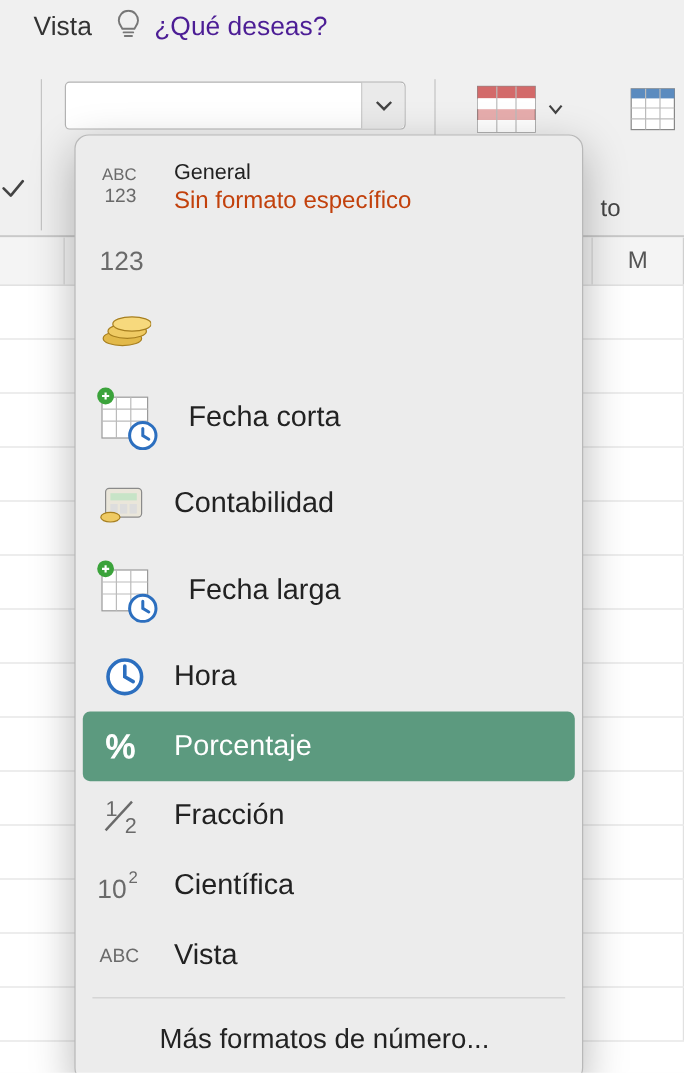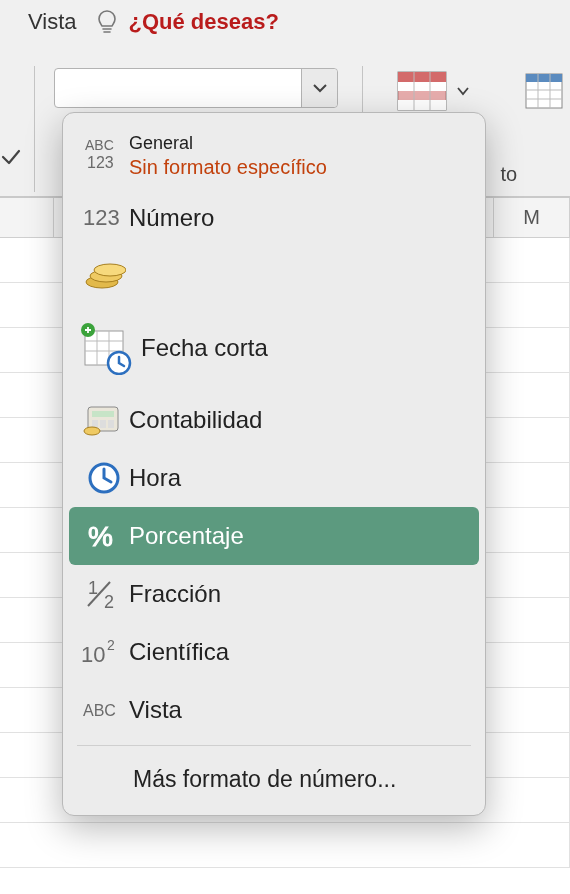--- a/index.html
+++ b/index.html
@@ -24,24 +24,23 @@
     display: flex;
     align-items: center;
     height: 44px;
     gap: 18px;
     padding-left: 28px;
     font-size: 22px;
     color: #333;
   }
   .tellme {
     display: flex;
-    align-items: flex-end;
+    align-items: flex-start;
     gap: 10px;
-    color: #b91c1c;
-    font-weight: bold;
+    color: #4c1d95;
   }
   .lightbulb {
     width: 24px; height: 24px;
     display: inline-flex; align-items: center; justify-content: center;
   }
   .tool-row {
     position: absolute;
     top: 60px; left: 0; right: 0;
     height: 138px;
   }
@@ -150,20 +149,21 @@
     background: #ececec;
     border: 1px solid #b8b8b8;
     border-radius: 12px;
     box-shadow: 0 12px 36px rgba(0,0,0,0.28);
     padding: 8px 0;
   }
   .menu-item {
     display: flex;
     align-items: center;
     padding: 8px 36px 8px 16px;
+    gap: 16px;
     font-size: 24px;
     color: #222;
   }
   .menu-item.general { align-items: flex-start; padding-top: 12px; padding-bottom: 10px; }
   .menu-item.general .labels { display: flex; flex-direction: column; }
   .menu-item .sub {
     font-size: 20px;
     color: #c2410c;
     margin-top: 2px;
   }
@@ -346,21 +346,20 @@
       <span class="sub">Sin formato específico</span>
     </span>
   </div>
 
   <div class="menu-item">
     <span class="micon">
       <svg width="46" height="30" viewBox="0 0 46 30">
         <text x="2" y="22" font-size="22" fill="#6a6a6a" font-family="Helvetica">123</text>
       </svg>
     </span>
-    <span>Número</span>
   </div>
 
   <div class="menu-item">
     <span class="micon">
       <svg width="44" height="36" viewBox="0 0 44 36">
         <ellipse cx="20" cy="24" rx="16" ry="6" fill="#e2b94a" stroke="#a77f1f"></ellipse>
         <ellipse cx="24" cy="18" rx="16" ry="6" fill="#efca63" stroke="#a77f1f"></ellipse>
         <ellipse cx="28" cy="12" rx="16" ry="6" fill="#f7d97d" stroke="#a77f1f"></ellipse>
       </svg>
     </span>
@@ -390,20 +389,36 @@
         <rect x="10" y="10" width="22" height="6" fill="#c7e4c7"></rect>
         <rect x="10" y="19" width="6" height="8" fill="#ddd"></rect>
         <rect x="18" y="19" width="6" height="8" fill="#ddd"></rect>
         <rect x="26" y="19" width="6" height="8" fill="#ddd"></rect>
         <ellipse cx="10" cy="30" rx="8" ry="4" fill="#efca63" stroke="#a77f1f"></ellipse>
       </svg>
     </span>
     <span>Contabilidad</span>
   </div>
 
+  <div class="menu-item tall">
+    <span class="micon" style="width:62px;height:54px;">
+      <svg width="62" height="54" viewBox="0 0 62 54">
+        <rect x="6" y="10" width="38" height="34" fill="#fff" stroke="#9a9a9a"></rect>
+        <line x1="6" y1="20" x2="44" y2="20" stroke="#bbb"></line>
+        <line x1="6" y1="30" x2="44" y2="30" stroke="#bbb"></line>
+        <line x1="18" y1="10" x2="18" y2="44" stroke="#bbb"></line>
+        <line x1="30" y1="10" x2="30" y2="44" stroke="#bbb"></line>
+        <circle cx="9" cy="9" r="7" fill="#3ba33b"></circle>
+        <path d="M6 9 L12 9 M9 6 L9 12" stroke="#fff" stroke-width="1.8"></path>
+        <circle cx="40" cy="42" r="11" fill="#fff" stroke="#2c6fbf" stroke-width="2.5"></circle>
+        <path d="M40 36 L40 42 L45 45" stroke="#2c6fbf" stroke-width="2.5" fill="none" stroke-linecap="round"></path>
+      </svg>
+    </span>
+    <span>Fecha larga</span>
+  </div>
 
   <div class="menu-item">
     <span class="micon">
       <svg width="36" height="36" viewBox="0 0 36 36">
         <circle cx="18" cy="18" r="14" fill="#fff" stroke="#2c6fbf" stroke-width="3"></circle>
         <path d="M18 9 L18 18 L25 22" stroke="#2c6fbf" stroke-width="3" fill="none" stroke-linecap="round"></path>
       </svg>
     </span>
     <span>Hora</span>
   </div>
@@ -443,15 +458,15 @@
       <svg width="46" height="28" viewBox="0 0 46 28">
         <text x="2" y="20" font-size="16" fill="#6a6a6a" font-family="Helvetica">ABC</text>
       </svg>
     </span>
     <span>Vista</span>
   </div>
 
   <div class="menu-sep"></div>
 
   <div class="menu-more">
-    <span>Más formato de número...</span>
+    <span>Más formatos de número...</span>
   </div>
 </div>
 
 </body></html>

